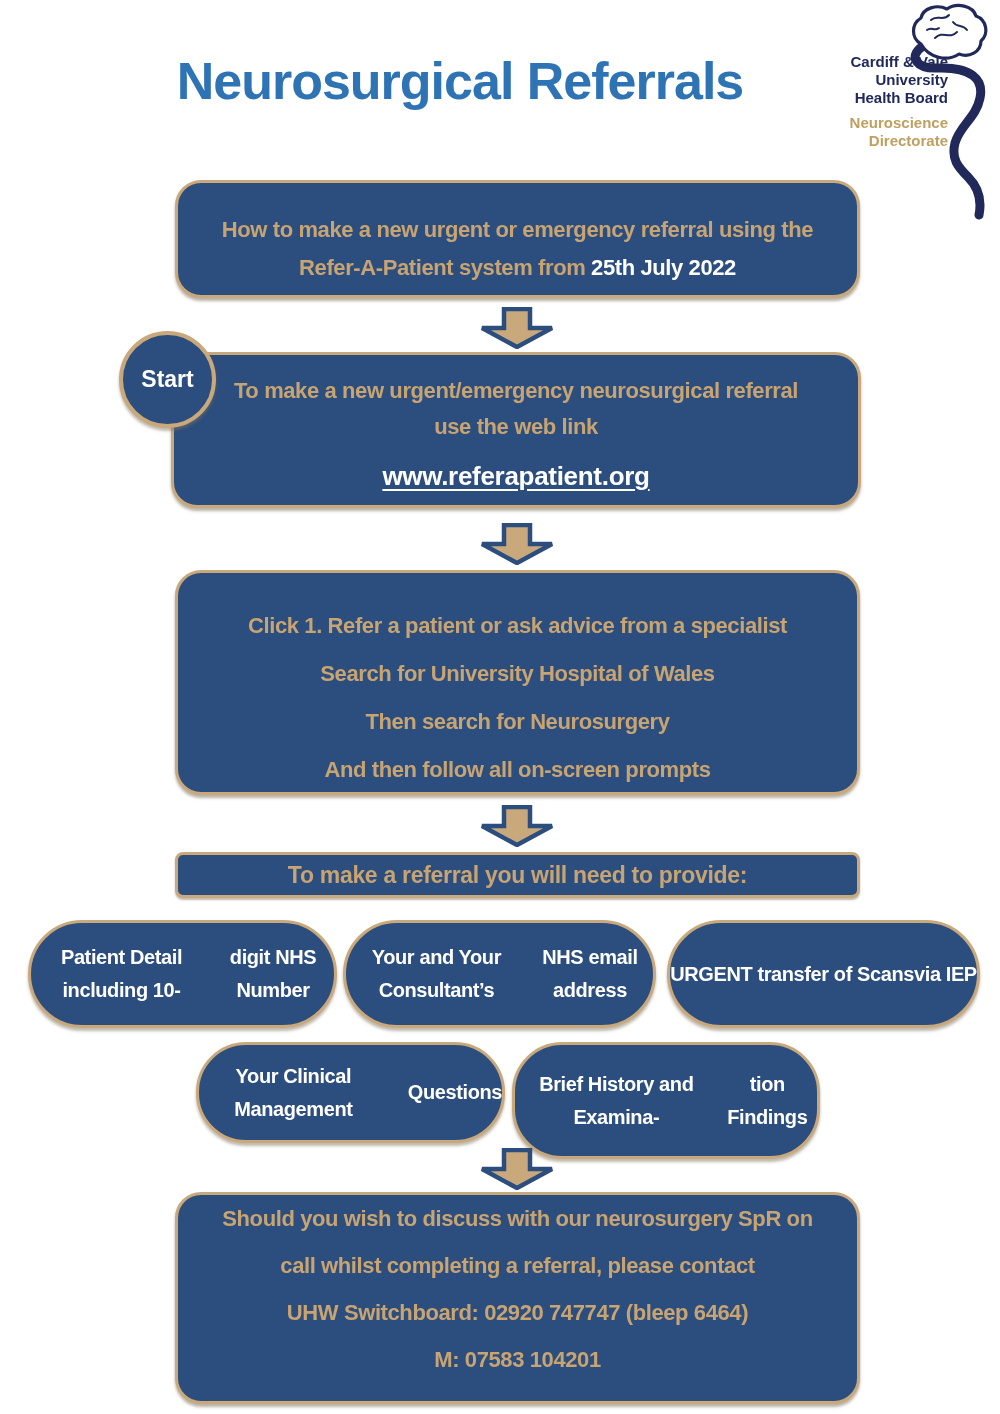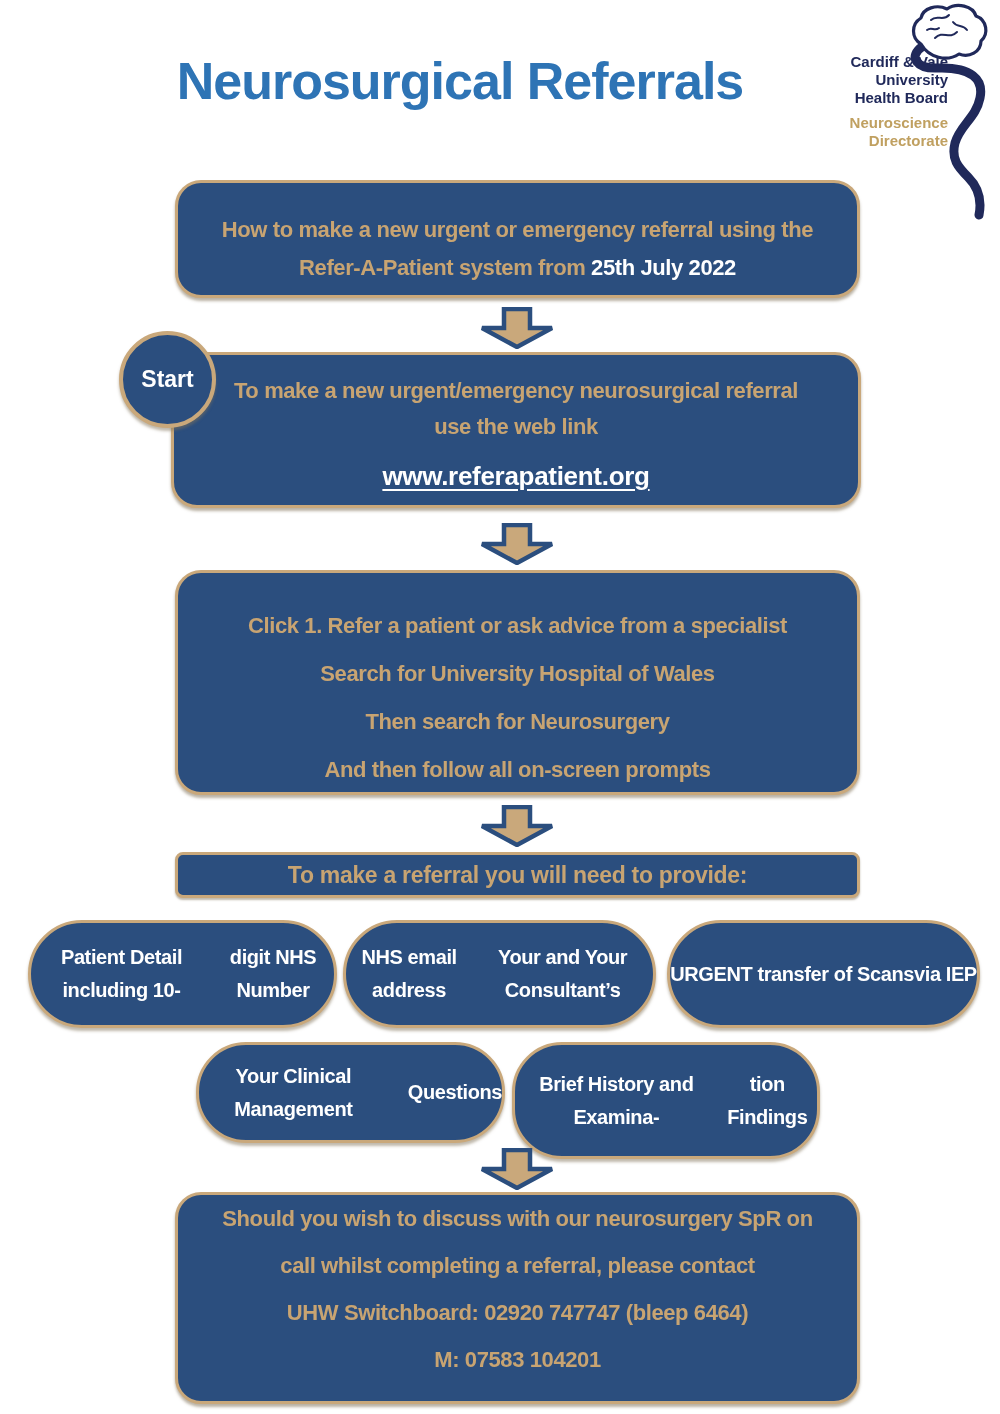--- a/index.html
+++ b/index.html
@@ -150,22 +150,22 @@
 
   <div class="bar">
     <span>To make a referral you will need to provide:</span>
   </div>
 
   <div class="pill pill-a">
     <div>Patient Detail including 10-</div>
     <div>digit NHS Number</div>
   </div>
   <div class="pill pill-b">
+    <div>Your and Your Consultant’s</div>
     <div>NHS email address</div>
-    <div>Your and Your Consultant’s</div>
   </div>
   <div class="pill pill-c">
     <div>URGENT transfer of Scans</div>
     <div>via IEP</div>
   </div>
 
   <div class="pill pill-d">
     <div>Your Clinical Management</div>
     <div>Questions</div>
   </div>

